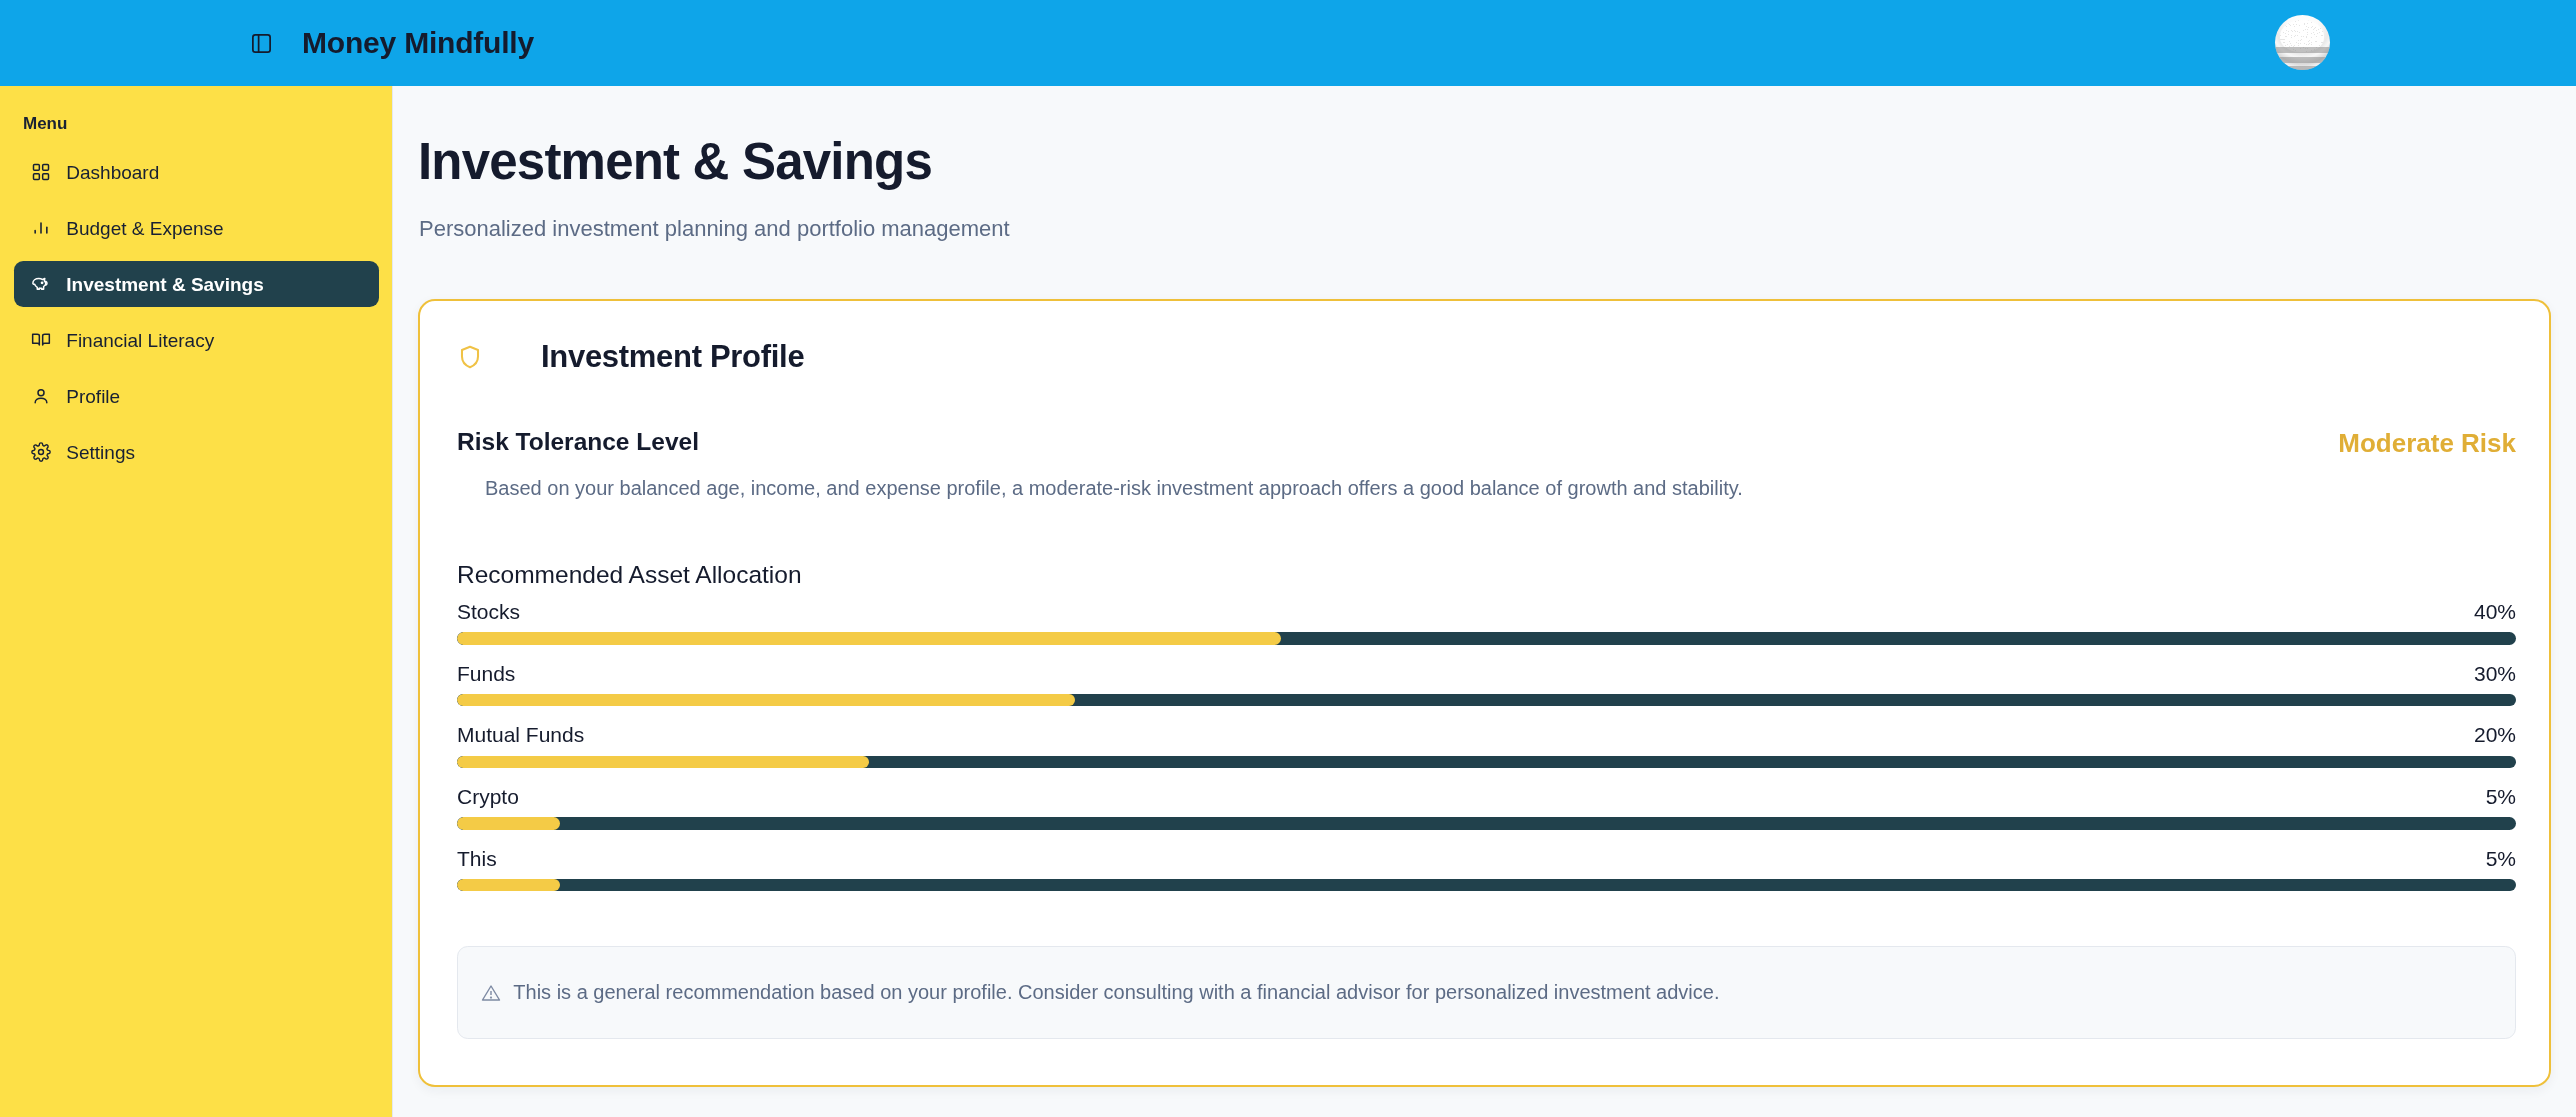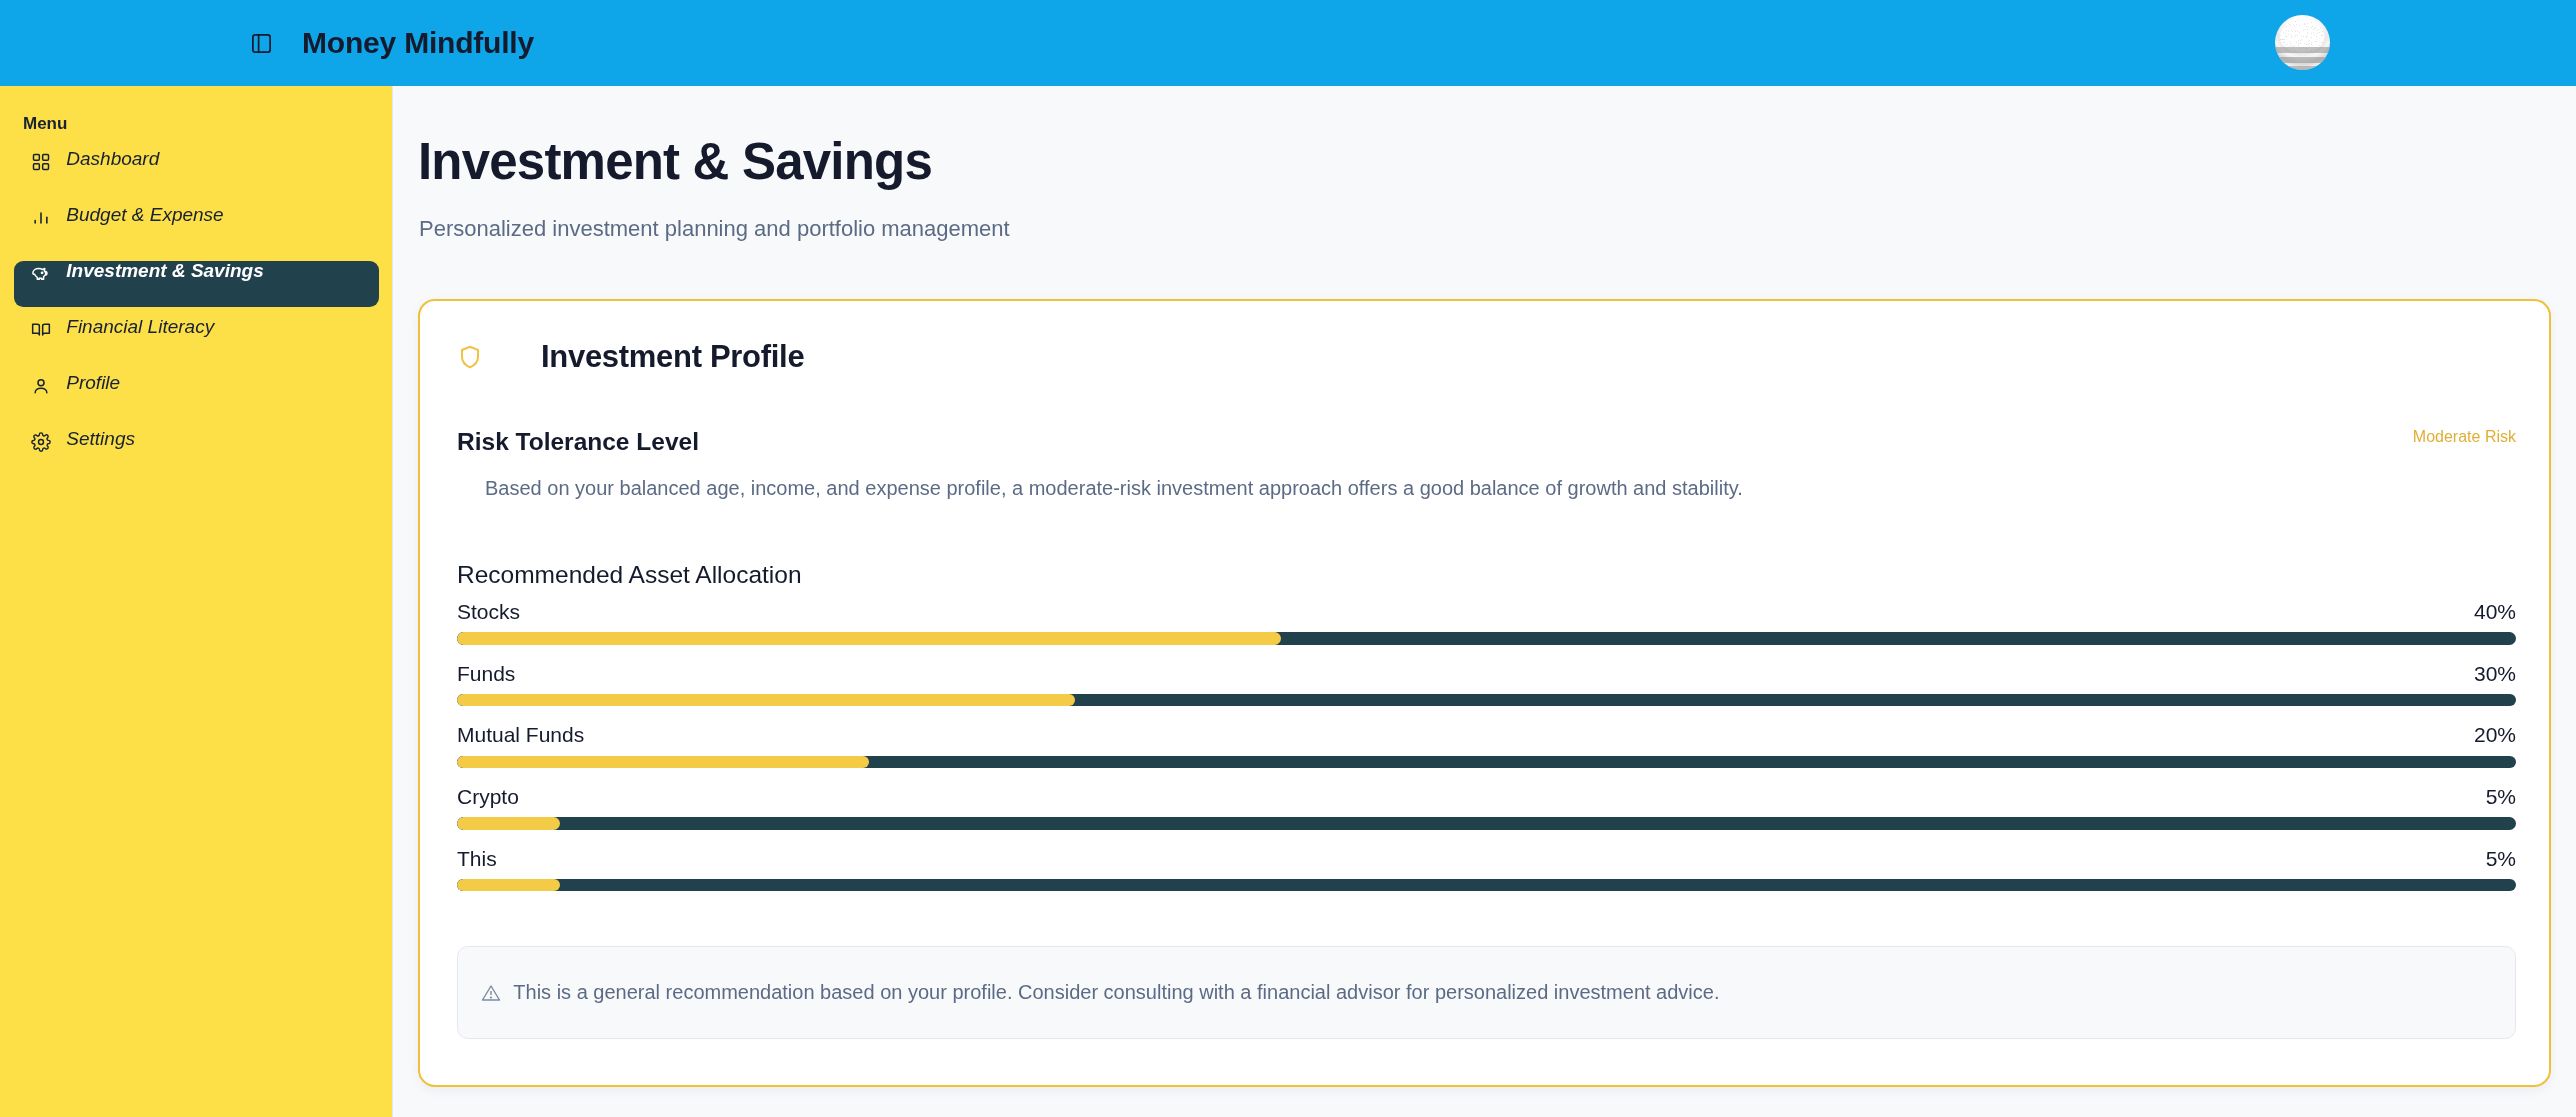--- a/index.html
+++ b/index.html
@@ -79,28 +79,27 @@
   .menu-heading {
     position: absolute;
     top: 28px; left: 23px;
     font-size: 17px;
     font-weight: bold;
     color: #1A2233;
   }
   .nav { position: absolute; top: 63px; left: 14px; width: 365px; }
   .nav-item {
     display: flex;
-    align-items: flex-start;
+    align-items: center;
     height: 46px;
     padding-left: 14px;
     border-radius: 9.2px;
     margin-bottom: 10px;
     cursor: pointer;
     color: #182033;
-    font-style: italic;
   }
   .nav-item .ico {
     width: 26px; height: 26px;
     display: flex; align-items: center; justify-content: center;
     margin-right: 12.3px;
     flex: 0 0 auto;
   }
   .nav-item .lbl { font-size: 19px; line-height: 1; }
   .nav-item.active {
     background: #21414C;
@@ -164,22 +163,22 @@
     display: flex;
     align-items: flex-start;
     justify-content: space-between;
   }
   .risk-label {
     font-size: 24.5px;
     font-weight: bold;
     color: #151B2D;
   }
   .risk-badge {
-    font-size: 16px;
-    font-weight: normal;
+    font-size: 26px;
+    font-weight: bold;
     color: #E0AE36;
   }
   .risk-desc {
     position: absolute;
     top: 176px; left: 37px;
     font-size: 20px;
     color: #5C6B85;
     margin-left: 28px;
   }
 

